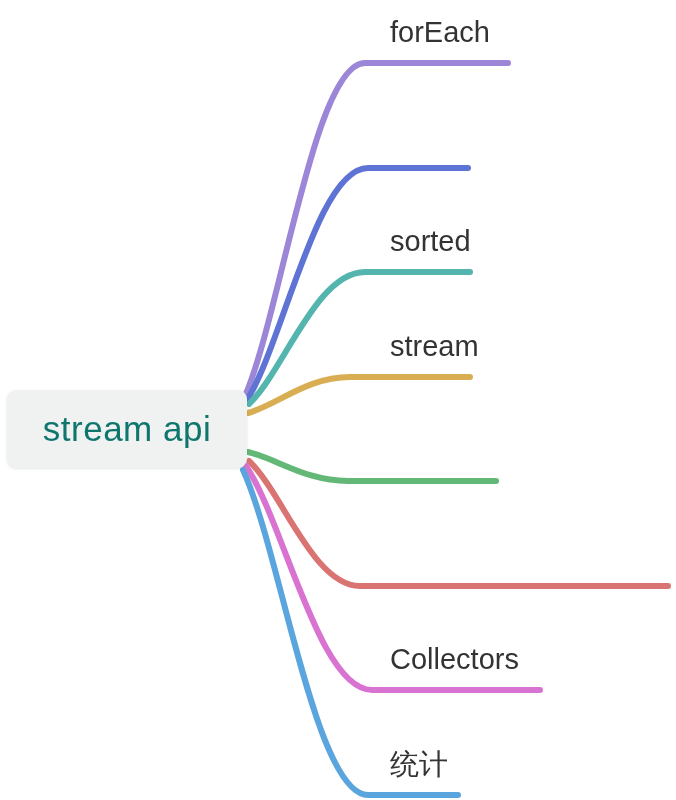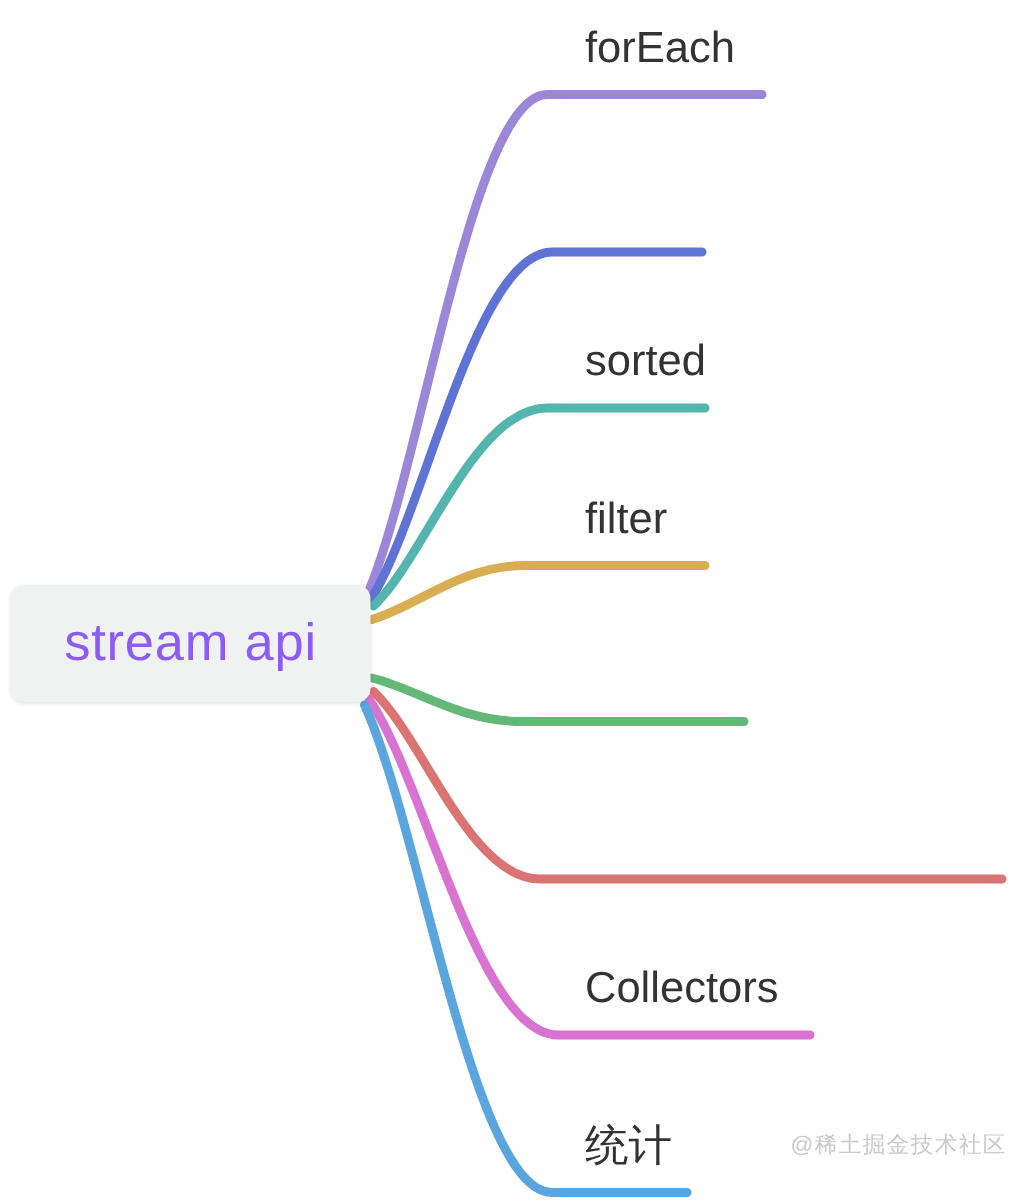--- a/index.html
+++ b/index.html
@@ -21,21 +21,21 @@
     left:7px;top:390px;
     width:240px;height:78px;
     background:#f0f1f1;
     border-radius:9px;
     box-shadow:0 1px 3px rgba(0,0,0,0.10);
     display:flex;align-items:center;justify-content:center;
     cursor:default;
   }
   .root-node span{
     font-size:35px;
-    color:#8b5cf6;
+    color:#0f766e;
     letter-spacing:0.5px;
   }
   .branch-label{
     position:absolute;
     height:40px;
     line-height:40px;
     font-size:29px;
     color:#333333;
     white-space:nowrap;
     cursor:default;
@@ -63,19 +63,18 @@
       <path d="M 246 466 C 283.8 522, 319.08 690, 372 690 L 540 690" fill="none" stroke="#d973d1" stroke-width="6" stroke-linecap="round"></path>
       <path d="M 243 470 C 280.5 551.25, 315.5 795, 368 795 L 458 795" fill="none" stroke="#5aa5de" stroke-width="6" stroke-linecap="round"></path>
     </svg>
 
   <div class="root-node" style="background: rgb(240, 241, 241);">
     <span>stream api</span>
   </div>
 
   <div class="branch-label" style="left: 390px; top: 12px;">forEach</div>
   <div class="branch-label" style="left: 390px; top: 221px;">sorted</div>
-  <div class="branch-label" style="left: 390px; top: 326px;">filter</div>
+  <div class="branch-label" style="left: 390px; top: 326px;">stream</div>
   <div class="branch-label" style="left: 390px; top: 744px;">统计</div>
   <div class="branch-label" style="left: 390px; top: 639px;">Collectors</div>
 
-  <div class="watermark" style="left: 527px; top: 754px; color: rgb(201, 201, 201);">@稀土掘金技术社区</div>
 
 </div>
 
 </body></html>

